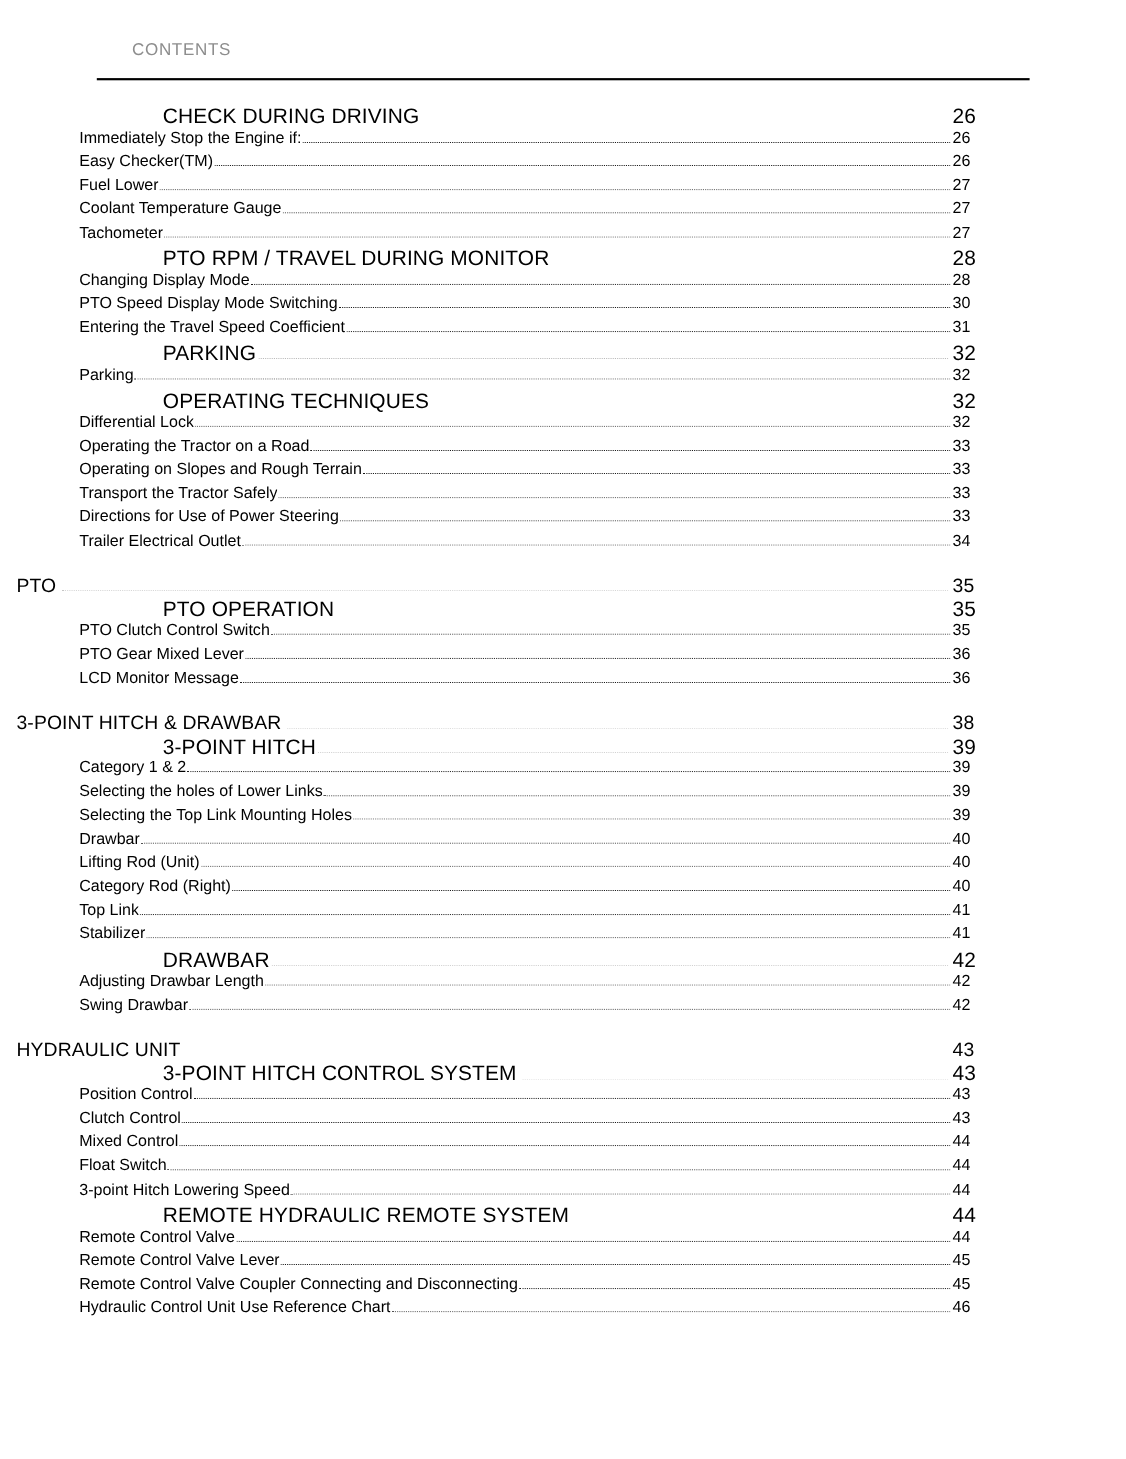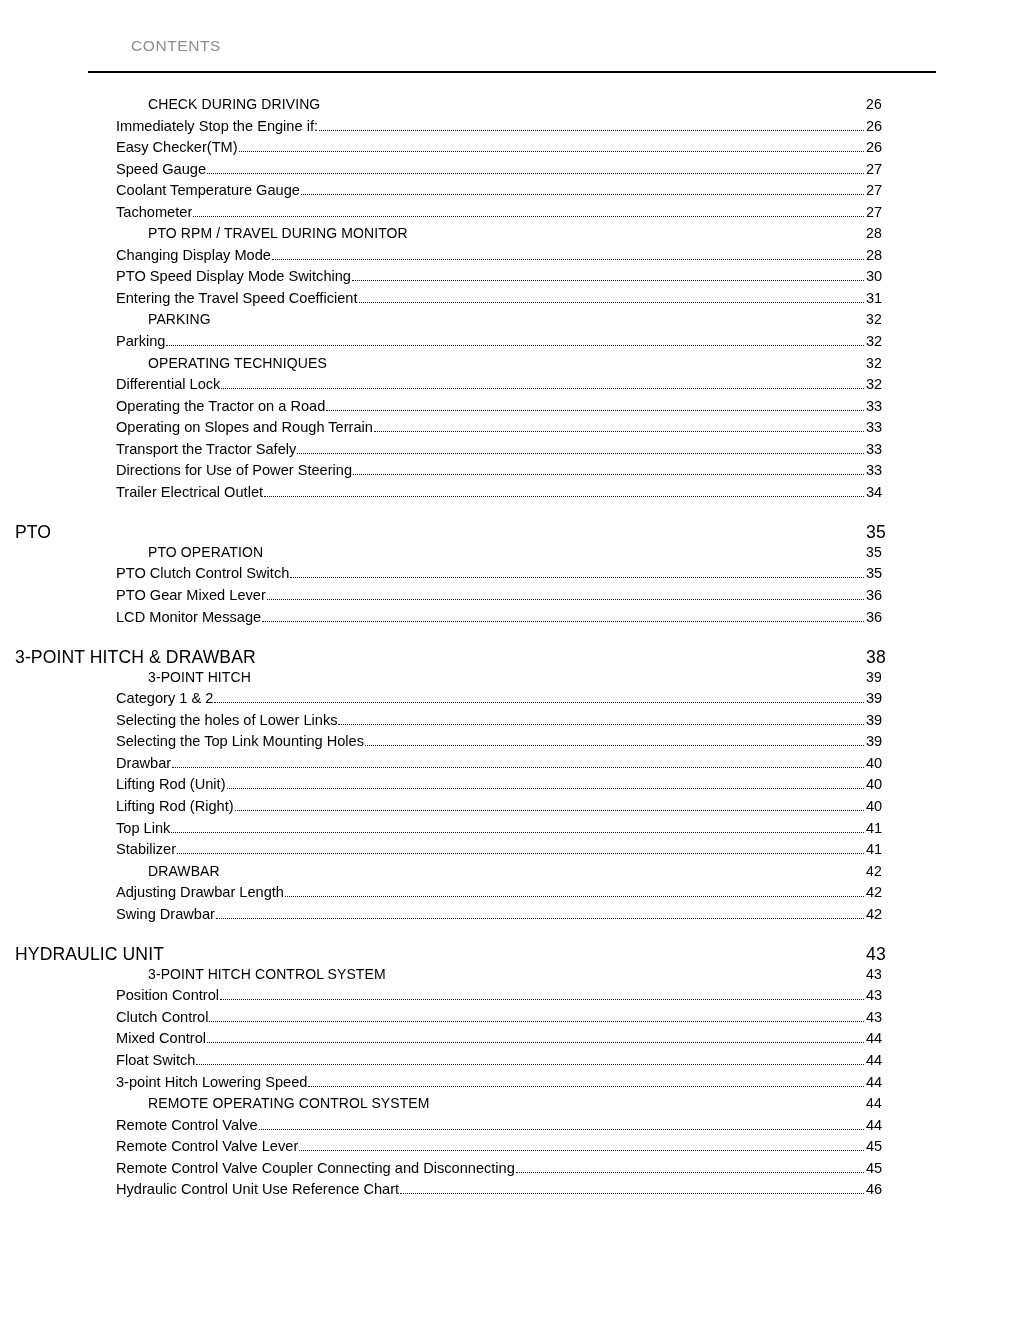--- a/index.html
+++ b/index.html
@@ -14,21 +14,21 @@
     color: #000000;
     position: relative;
     overflow: hidden;
   }
   .page {
     position: absolute;
     inset: 0;
   }
   .header-label {
     position: absolute;
-    left: 131px;
+    left: 120px;
     top: 37px;
     font-size: 15.5px;
     letter-spacing: 0.6px;
     color: #8d8d8d;
     font-family: "Liberation Sans", sans-serif;
   }
   .header-rule {
     position: absolute;
     left: 88px;
     top: 71px;
@@ -91,32 +91,32 @@
     margin-right: 4px;
   }
   .lvl0 .leader::before { bottom: 1px; }
 
   
   .lvl1 {
     padding-left: 148px;
   }
   .lvl1 .title,
   .lvl1 .page-no {
-    font-size: 14px;
+    font-size: 19px;
     letter-spacing: 0.1px;
   }
   .lvl1 .leader {
     margin-left: 2px;
     margin-right: 4px;
   }
   .lvl1 .leader::before { bottom: 1px; }
 
   
   .lvl2 {
-    padding-left: 116px;
+    padding-left: 72px;
   }
   .lvl2 .title,
   .lvl2 .page-no {
     font-size: 14.6px;
   }
   .lvl2 .leader {
     margin-left: 1px;
     margin-right: 2px;
   }
   .lvl2 .leader::before { bottom: 0; }
@@ -146,21 +146,21 @@
         <span class="title">Immediately Stop the Engine if:</span>
         <span class="leader"></span>
         <span class="page-no">26</span>
       </div>
       <div class="toc-entry lvl2">
         <span class="title">Easy Checker(TM)</span>
         <span class="leader"></span>
         <span class="page-no">26</span>
       </div>
       <div class="toc-entry lvl2">
-        <span class="title">Speed Gauge</span>
+        <span class="title">Fuel Lower</span>
         <span class="leader"></span>
         <span class="page-no">27</span>
       </div>
       <div class="toc-entry lvl2">
         <span class="title">Coolant Temperature Gauge</span>
         <span class="leader"></span>
         <span class="page-no">27</span>
       </div>
       <div class="toc-entry lvl2">
         <span class="title">Tachometer</span>
@@ -286,21 +286,21 @@
         <span class="title">Drawbar</span>
         <span class="leader"></span>
         <span class="page-no">40</span>
       </div>
       <div class="toc-entry lvl2">
         <span class="title">Lifting Rod (Unit)</span>
         <span class="leader"></span>
         <span class="page-no">40</span>
       </div>
       <div class="toc-entry lvl2">
-        <span class="title">Lifting Rod (Right)</span>
+        <span class="title">Category Rod (Right)</span>
         <span class="leader"></span>
         <span class="page-no">40</span>
       </div>
       <div class="toc-entry lvl2">
         <span class="title">Top Link</span>
         <span class="leader"></span>
         <span class="page-no">41</span>
       </div>
       <div class="toc-entry lvl2">
         <span class="title">Stabilizer</span>
@@ -351,21 +351,21 @@
         <span class="title">Float Switch</span>
         <span class="leader"></span>
         <span class="page-no">44</span>
       </div>
       <div class="toc-entry lvl2">
         <span class="title">3-point Hitch Lowering Speed</span>
         <span class="leader"></span>
         <span class="page-no">44</span>
       </div>
       <div class="toc-entry lvl1">
-        <span class="title">REMOTE OPERATING CONTROL SYSTEM</span>
+        <span class="title">REMOTE HYDRAULIC REMOTE SYSTEM</span>
         <span class="leader"></span>
         <span class="page-no">44</span>
       </div>
       <div class="toc-entry lvl2">
         <span class="title">Remote Control Valve</span>
         <span class="leader"></span>
         <span class="page-no">44</span>
       </div>
       <div class="toc-entry lvl2">
         <span class="title">Remote Control Valve Lever</span>

